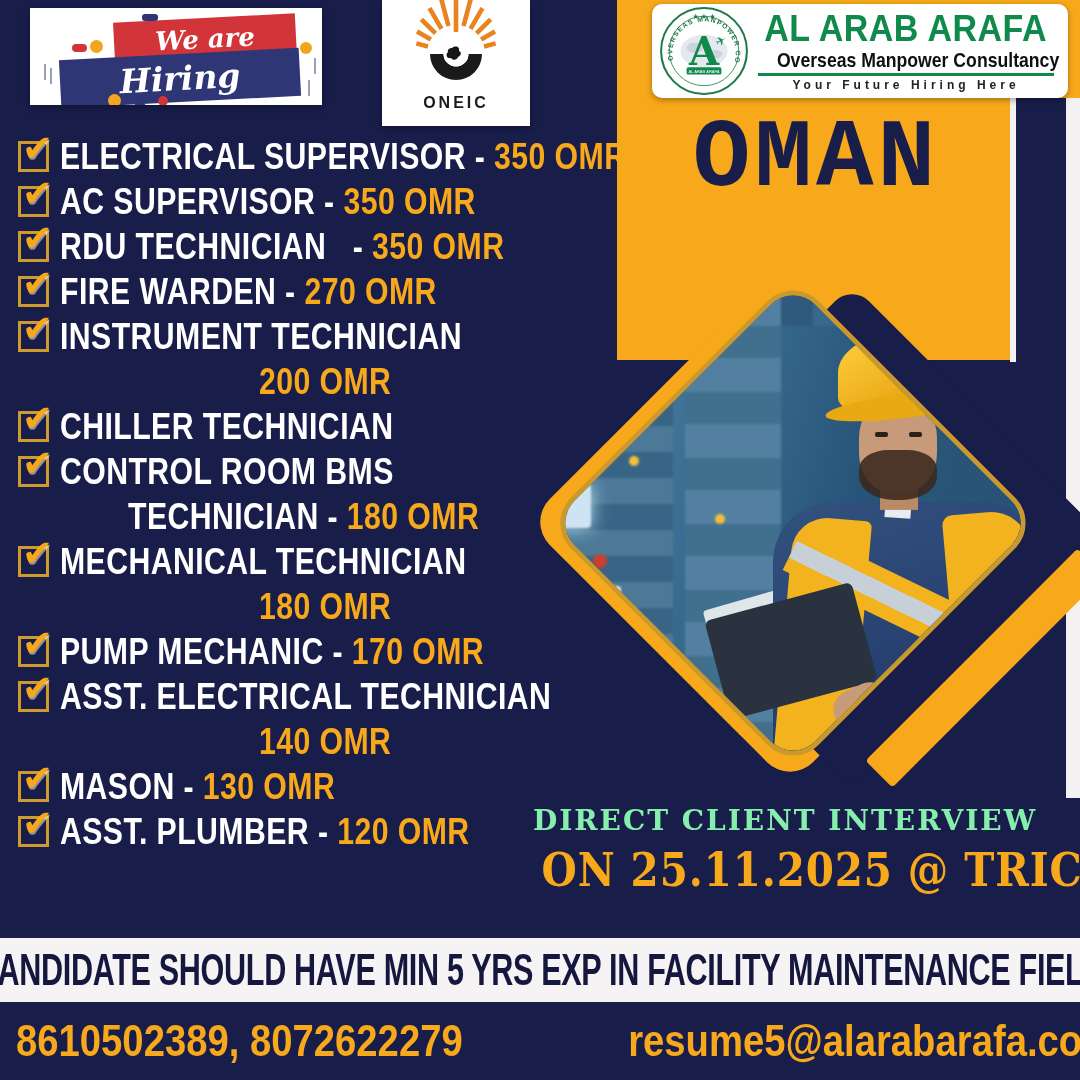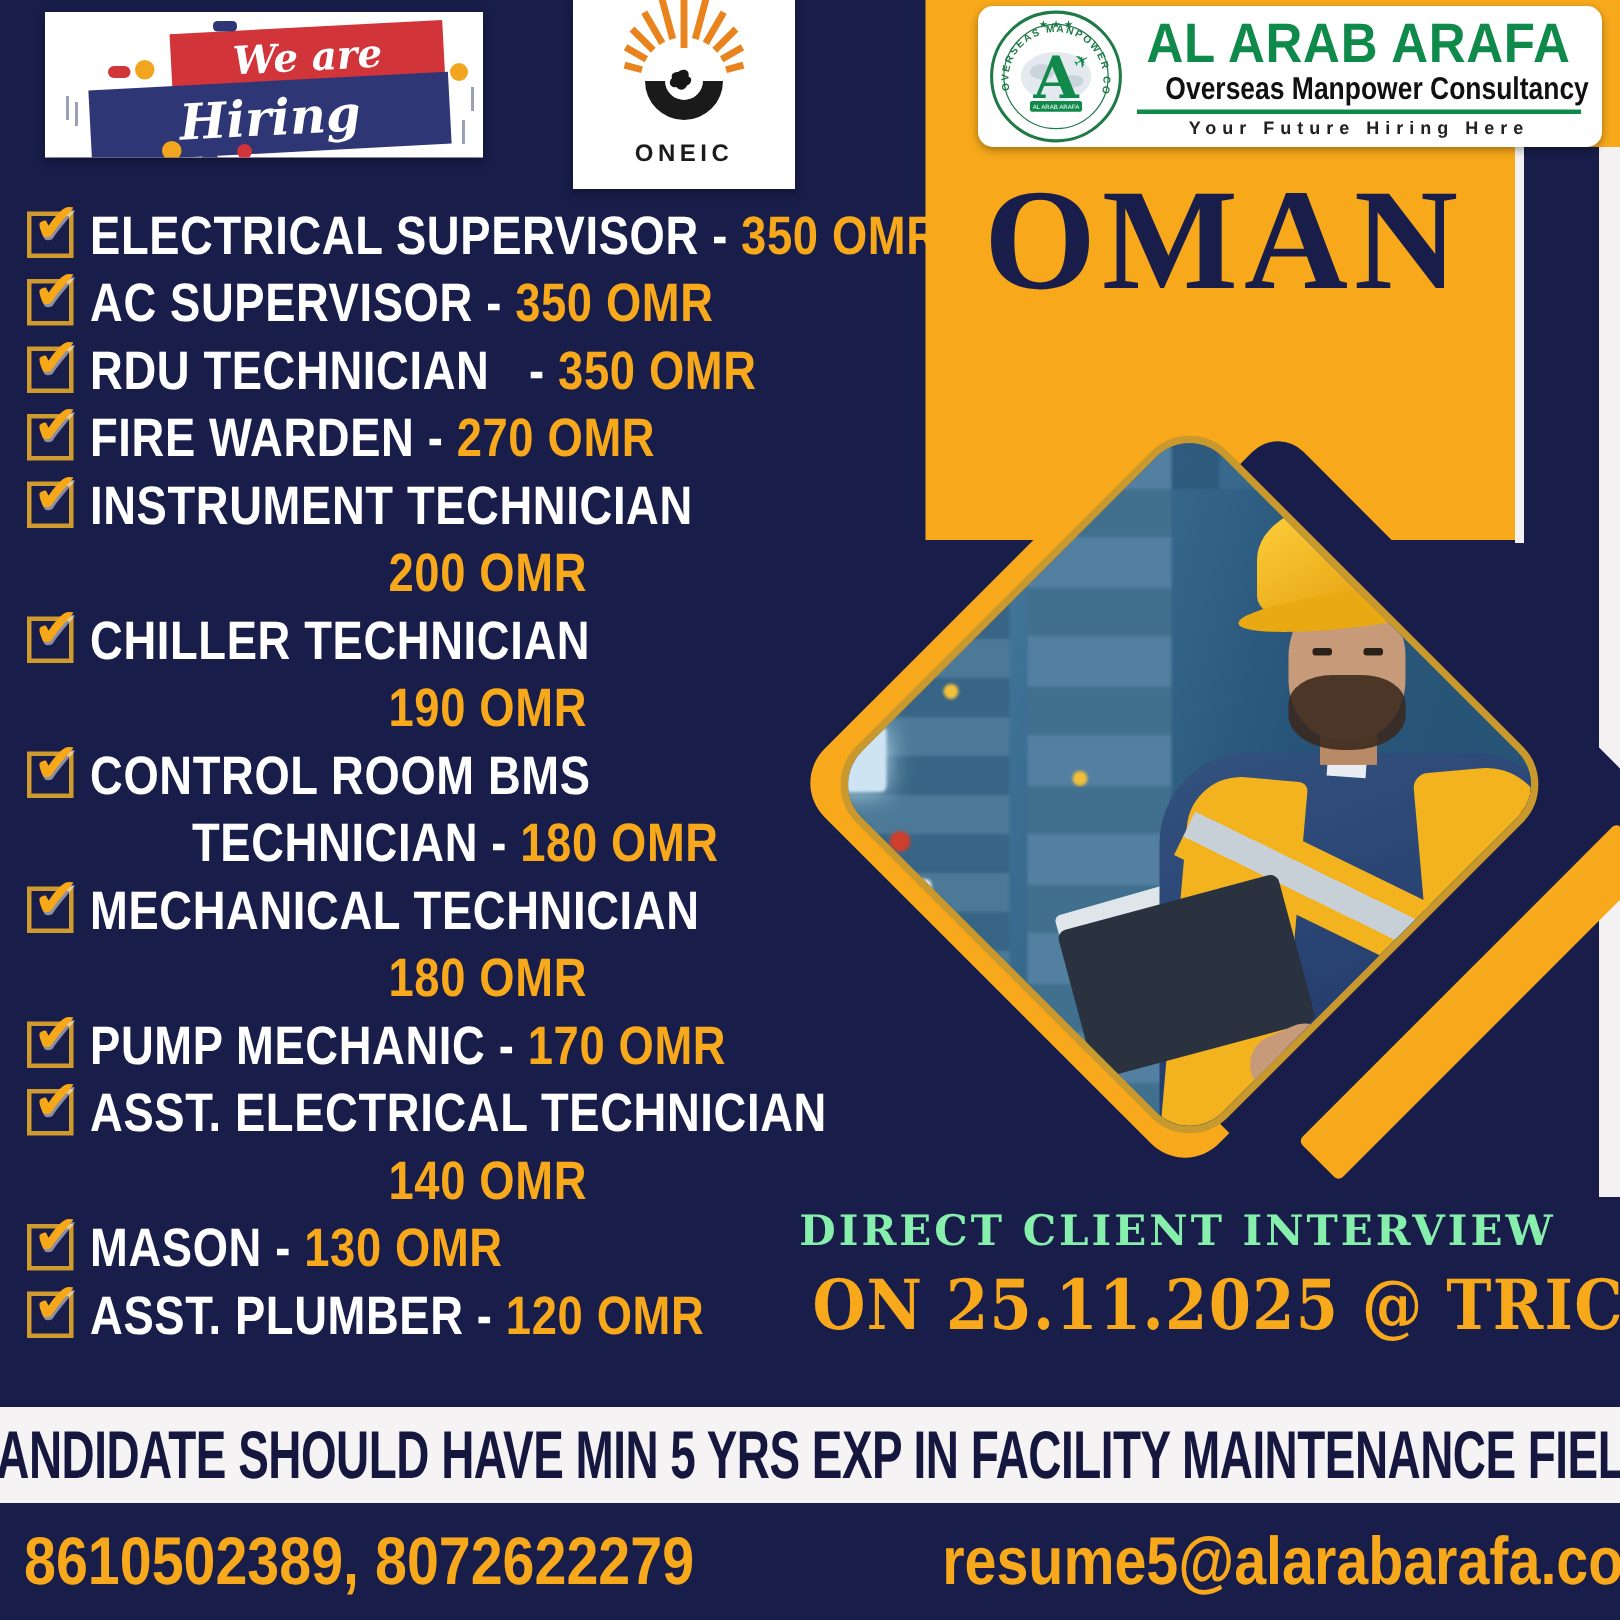--- a/index.html
+++ b/index.html
@@ -52,21 +52,21 @@
   .pw-vestL{left:250px;top:262px;width:78px;height:258px;background:#f3b31f;border-radius:36px 6px 0 0;transform:rotate(5deg);}
   .pw-vestR{left:420px;top:256px;width:86px;height:264px;background:#f3b31f;border-radius:10px 40px 0 0;transform:rotate(-5deg);}
   .pw-strap{left:246px;top:330px;width:272px;height:46px;transform:rotate(26deg);
     background:linear-gradient(180deg,#f3b31f 0 30%,#c7d0d6 30% 70%,#f3b31f 70% 100%);}
   .pw-shoulder{left:486px;top:278px;width:30px;height:52px;background:#e07b12;transform:rotate(-18deg);border-radius:6px;}
   .pw-clip{left:182px;top:344px;width:152px;height:102px;background:#2a3240;border-radius:6px;transform:rotate(-15deg);}
   .pw-hand{left:300px;top:430px;width:58px;height:42px;background:#c79b79;border-radius:20px;transform:rotate(-24deg);}
 
   
   .oman{left:620px;top:102px;width:392px;text-align:center;z-index:7;
-    font-family:Liberation Serif, serif;font-weight:700;font-size:96px;line-height:1.2;
+    font-family:Liberation Mono, monospace;font-weight:700;font-size:96px;line-height:1.2;
     letter-spacing:4px;color:var(--navy,#181d4a);}
 
   
   .topbox{background:#fff;box-shadow:0 2px 6px rgba(0,0,0,.35);z-index:10;}
   .hiring-box{left:30px;top:8px;width:292px;height:97px;overflow:hidden;}
   .ribbon{position:absolute;display:flex;align-items:center;justify-content:center;
     font-family:"DejaVu Serif",serif;font-style:italic;font-weight:700;color:#fff;}
   .ribbon-red{left:84px;top:10px;width:182px;height:42px;background:var(--red,#d13439);transform:rotate(-3deg);font-size:26px;}
   .ribbon-navy{left:30px;top:46px;width:240px;height:48px;background:#2f3676;transform:rotate(-3deg);font-size:33px;}
   .dot{position:absolute;border-radius:50%;}
@@ -285,23 +285,20 @@
           <span class="jtext"><span class="sal">200 OMR</span></span>
         </div>
       </div>
       <div class="jl-row">
         <div class="jl-line">
           <span class="chk">
             <span class="mark">✔</span>
           </span>
           <span class="jtext"><span class="t">CHILLER TECHNICIAN</span></span>
         </div>
-        <div class="jl-line indent">
-          <span class="jtext"><span class="sal">190 OMR</span></span>
-        </div>
       </div>
       <div class="jl-row">
         <div class="jl-line">
           <span class="chk">
             <span class="mark">✔</span>
           </span>
           <span class="jtext"><span class="t">CONTROL ROOM BMS</span></span>
         </div>
         <div class="jl-line indent">
           <span class="jtext"><span class="t">TECHNICIAN</span><span class="sep"> - </span><span class="sal">180 OMR</span></span>

